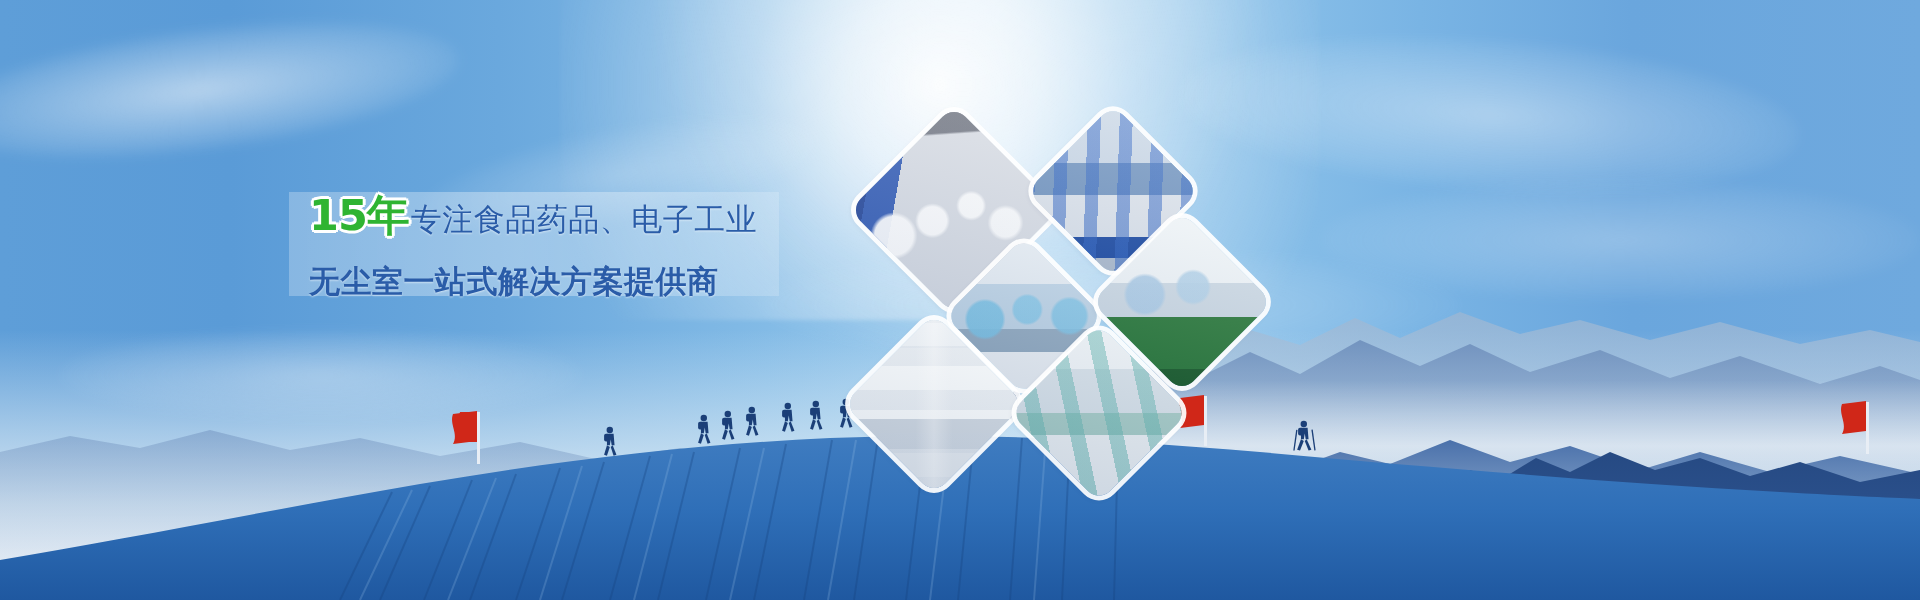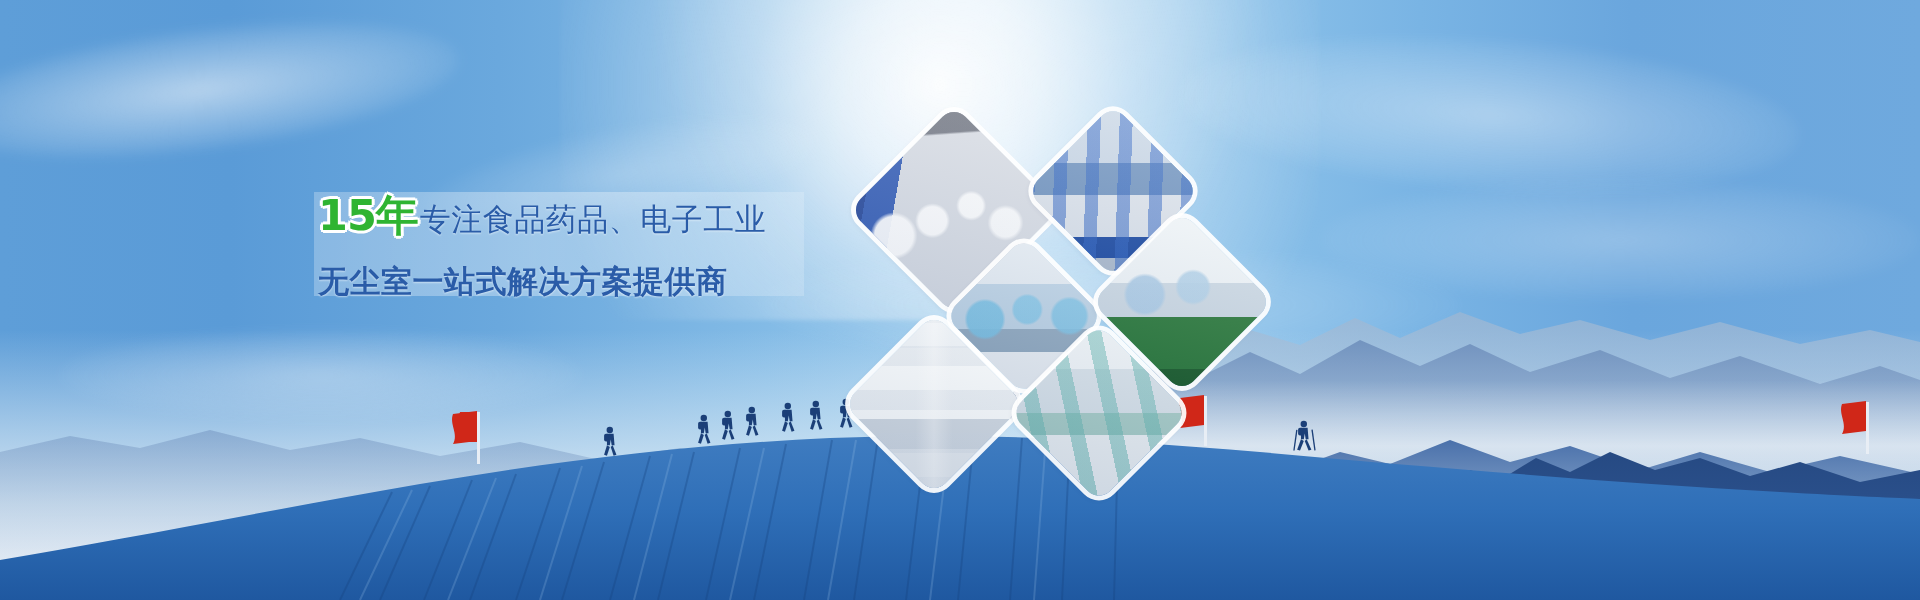--- a/index.html
+++ b/index.html
@@ -57,28 +57,28 @@
   .c4{left:1320px;top:180px;width:600px;height:120px;opacity:.5;}
   .c5{left:420px;top:130px;width:400px;height:90px;opacity:.45;transform:rotate(-10deg);}
   .c6{left:760px;top:250px;width:700px;height:110px;opacity:.38;}
 
   
   .mountains{position:absolute;left:0;top:0;width:1920px;height:600px;}
 
   
   .text-panel{
     position:absolute;
-    left:314px;top:192px;width:490px;height:104px;
+    left:289px;top:192px;width:490px;height:104px;
     background:linear-gradient(to right,
       rgba(255,255,255,0.26) 0%,
       rgba(255,255,255,0.34) 45%,
       rgba(255,255,255,0.30) 72%,
       rgba(255,255,255,0.18) 100%);
     box-sizing:border-box;
-    padding:2px 0 0 4px;
+    padding:2px 0 0 20px;
     display:flex;flex-direction:column;justify-content:center;
   }
   .line{white-space:nowrap;line-height:1.0;}
   .line1{margin-bottom:5px;display:flex;align-items:baseline;}
   .years{
     font-size:43px;font-weight:bold;color:#2fb432;
     letter-spacing:-1px;
     text-shadow:
       -2px -2px 0 #fff, 2px -2px 0 #fff, -2px 2px 0 #fff, 2px 2px 0 #fff,
       -3px 0 0 #fff, 3px 0 0 #fff, 0 -3px 0 #fff, 0 3px 0 #fff,

